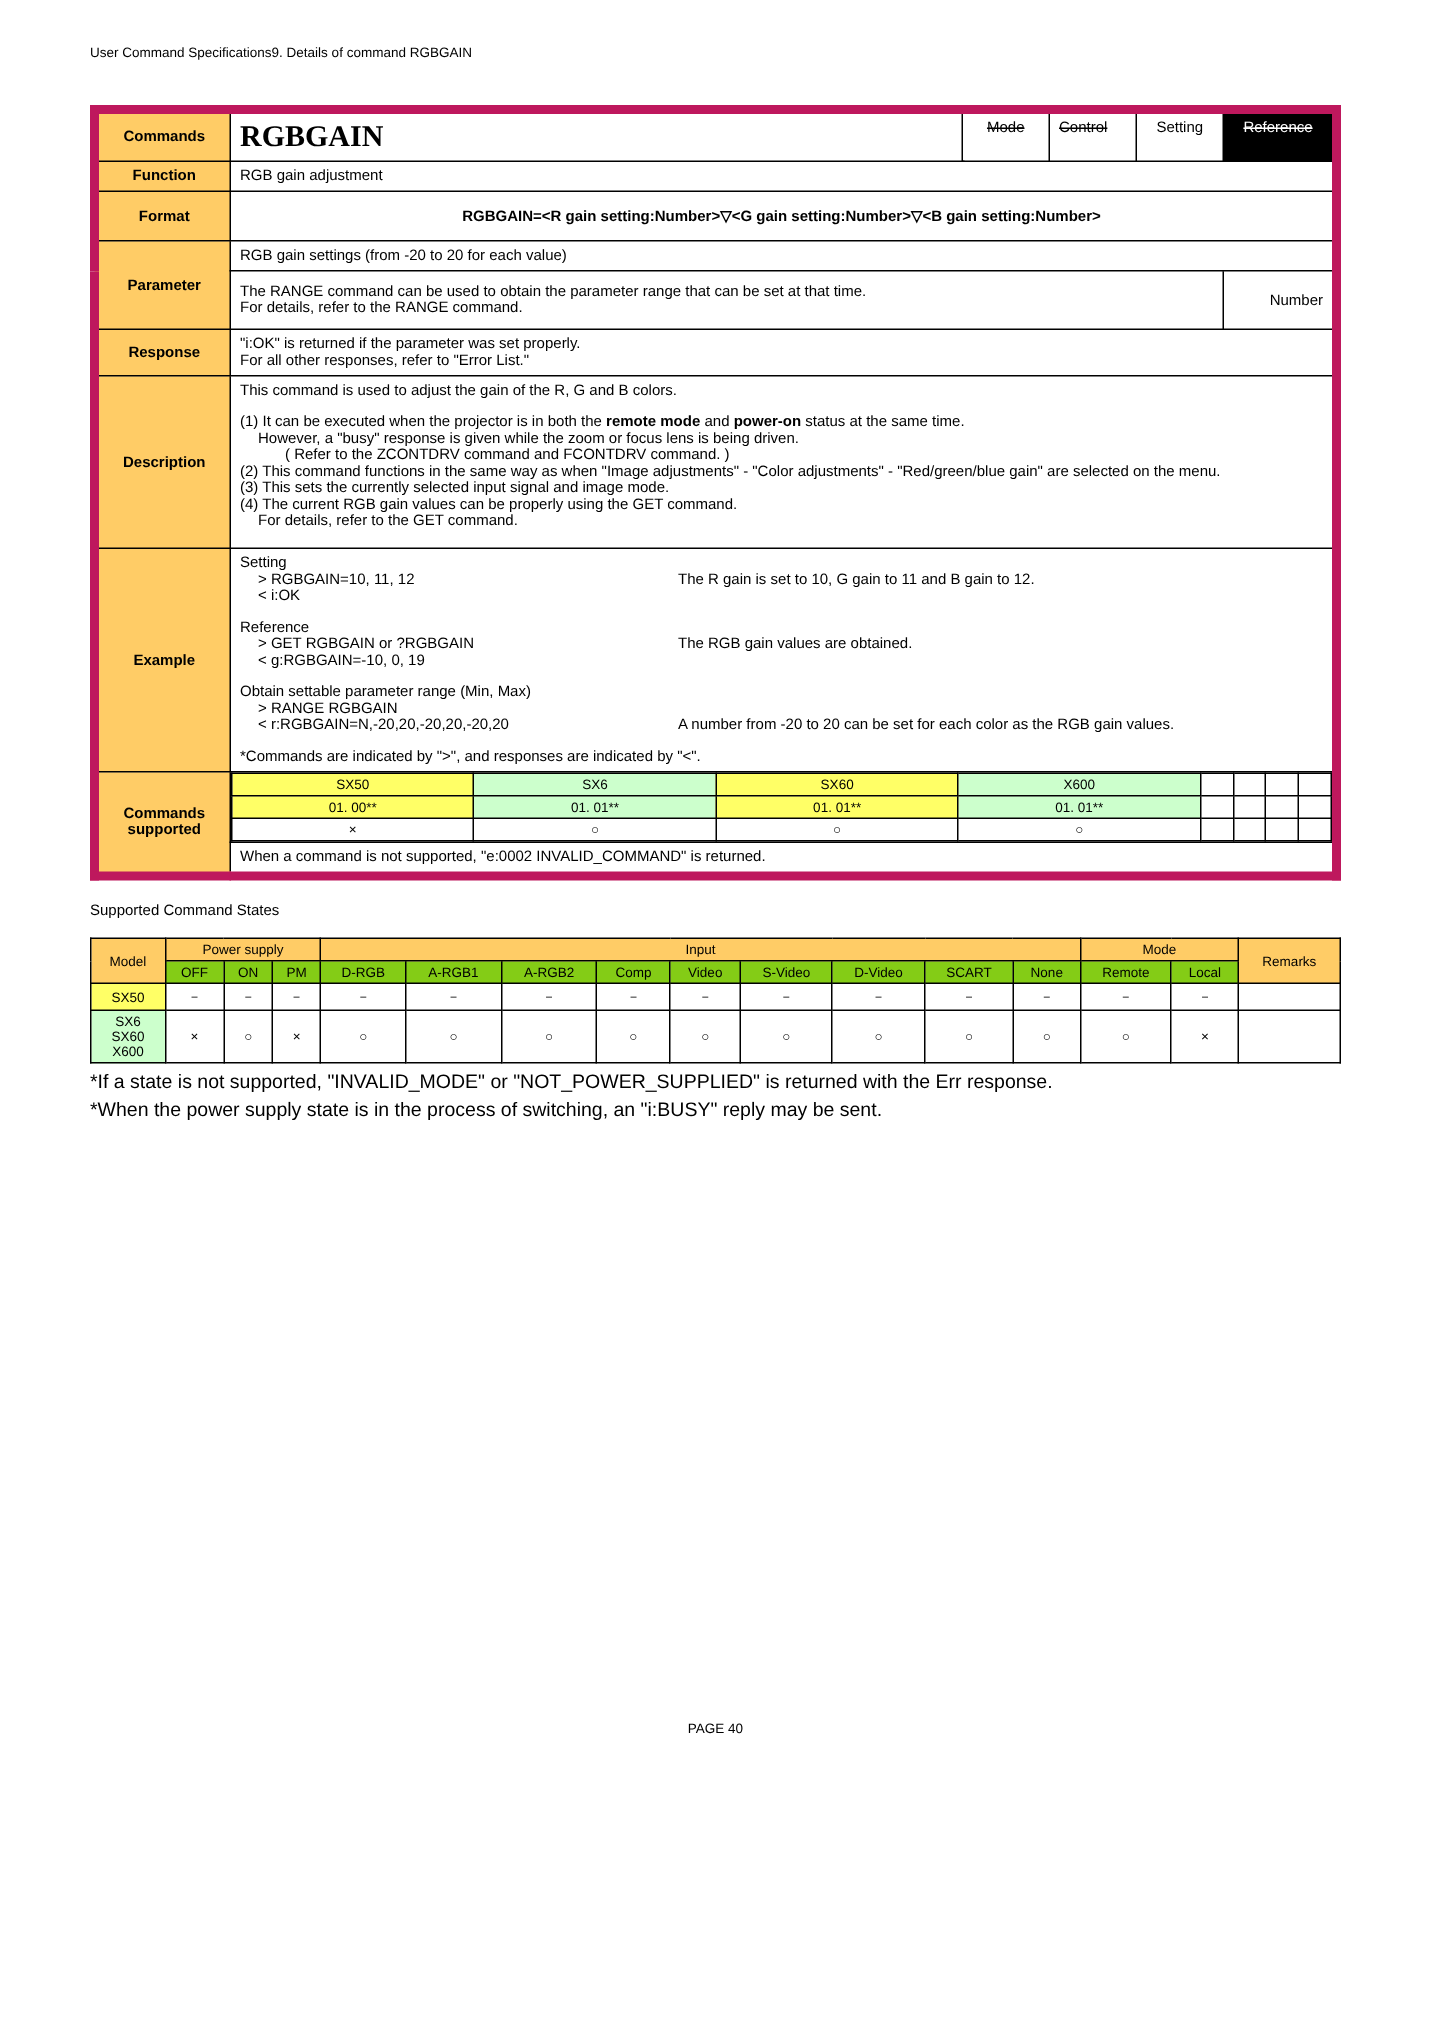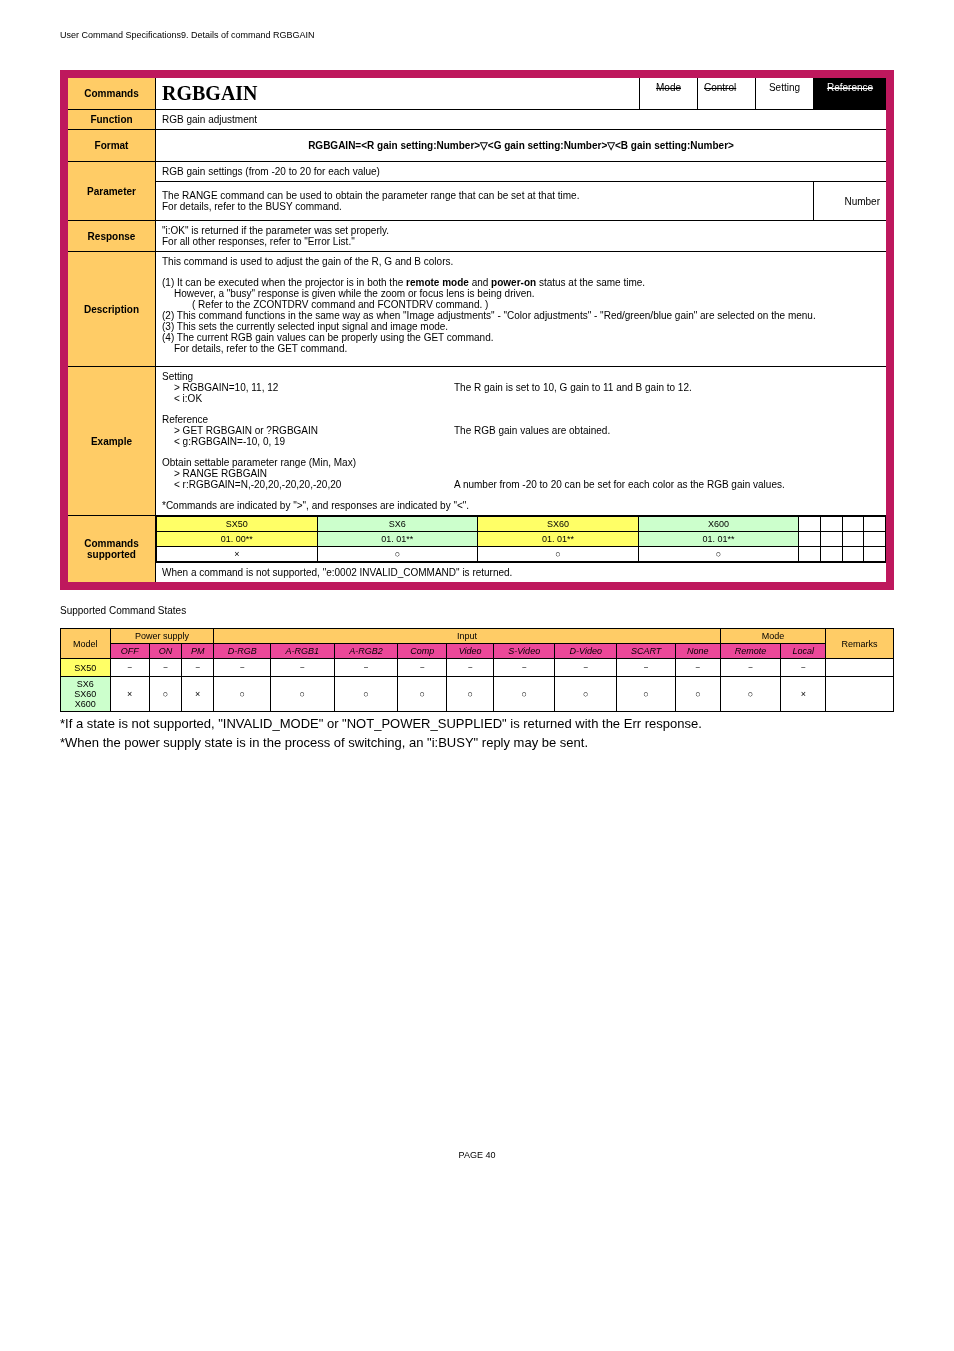--- a/index.html
+++ b/index.html
@@ -9,21 +9,21 @@
     padding: 30px 60px;
     background: white;
     color: black;
   }
   .header-row {
     display: flex;
     margin-bottom: 30px;
     font-size: 9px;
   }
   .main-table {
-    border: 8px solid #be185d;
+    border: 6px solid #be185d;
     width: 100%;
     border-collapse: collapse;
     margin-bottom: 15px;
   }
   .main-table td {
     border: 1px solid black;
     padding: 4px 6px;
     vertical-align: top;
     font-size: 10px;
   }
@@ -62,21 +62,21 @@
     font-size: 9px;
     margin-top: 12px;
   }
   .states-table td, .states-table th {
     border: 1px solid black;
     text-align: center;
     padding: 2px 3px;
   }
   .orange { background: #ffcc66; }
   .green { background: #ccffcc; }
-  .gray { background: #ec4899; font-style: italic; }
+  .gray { background: #84cc16; }
   .yellow { background: #ffff66; }
   .footnote { font-size: 13px; margin-top: 4px; }
   .page-footer { text-align: center; margin-top: 400px; font-size: 9px; }
   .indent1 { margin-left: 12px; }
   .indent2 { margin-left: 30px; }
   .number-cell { text-align: right; width: 60px; vertical-align: middle !important;}
   .example-block { margin-bottom:10px }
   .example-line { display:flex; }
   .example-left { width: 280px; }
 </style>
@@ -106,21 +106,21 @@
     <td class="label-cell">Format</td>
     <td colspan="8" class="format-cell" style="padding:10px">RGBGAIN=&lt;R gain setting:Number&gt;▽&lt;G gain setting:Number&gt;▽&lt;B gain setting:Number&gt;</td>
   </tr>
   <tr>
     <td class="label-cell" rowspan="2">Parameter</td>
     <td colspan="8">RGB gain settings (from -20 to 20 for each value)</td>
   </tr>
   <tr>
     <td colspan="7" style="padding-top:8px;padding-bottom:8px">
       <div>The RANGE command can be used to obtain the parameter range that can be set at that time.</div>
-      <div>For details, refer to the BUSY command.</div>
+      <div>For details, refer to the RANGE command.</div>
     </td>
     <td class="number-cell">Number</td>
   </tr>
   <tr>
     <td class="label-cell">Response</td>
     <td colspan="8">
       <div>"i:OK" is returned if the parameter was set properly.</div>
       <div>For all other responses, refer to "Error List."</div>
     </td>
   </tr>

